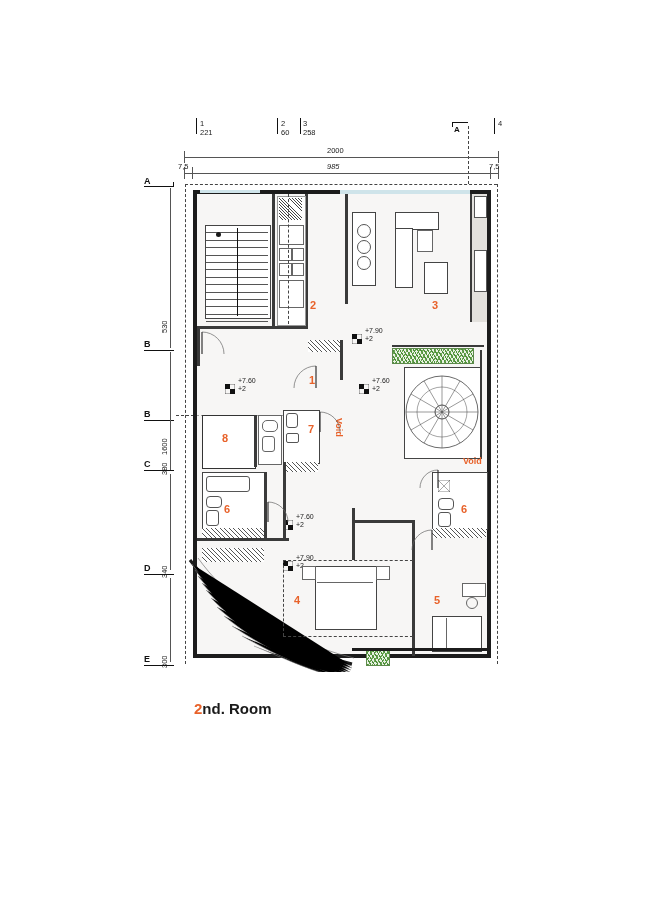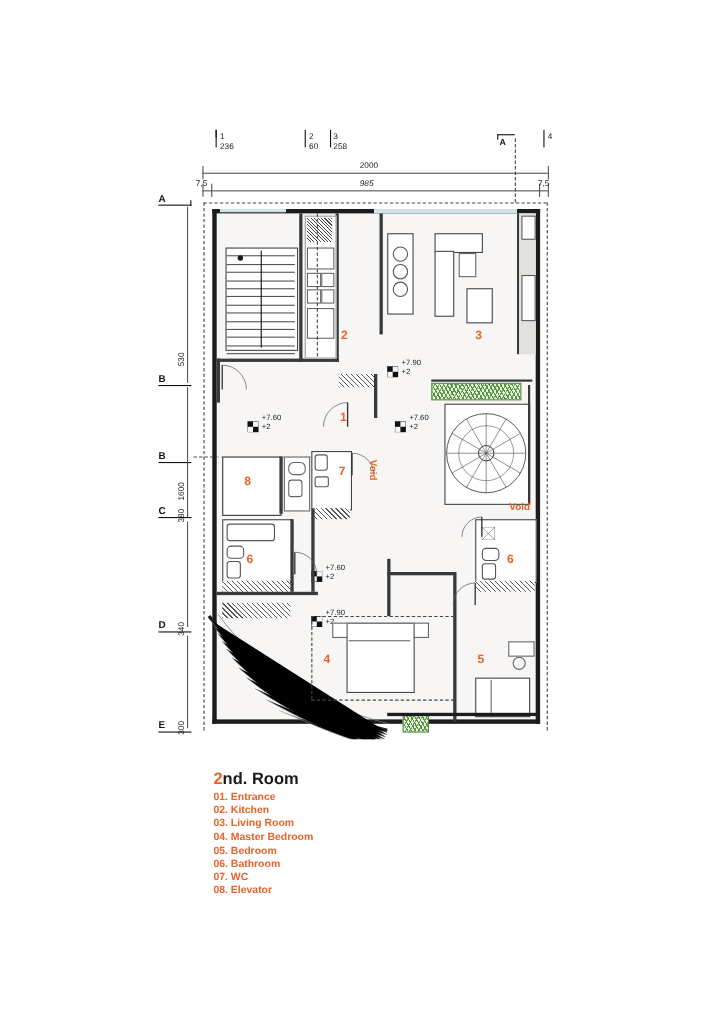--- a/index.html
+++ b/index.html
@@ -102,21 +102,21 @@
     color: #E8622A;
     white-space: nowrap;
   }
 </style>
 </head>
 <body>
 
 <div id="plan-root">
 
   <div class="abs vline" style="left:196px; top:118px; height:16px;"></div>
-  <div class="abs dim-txt" style="left:200px; top:128px;">236</div>
+  <div class="abs dim-txt" style="left:200px; top:128px;">221</div>
 
   <div class="abs vline" style="left:277px; top:118px; height:16px;"></div>
   <div class="abs dim-txt" style="left:281px; top:119px;">2</div>
   <div class="abs dim-txt" style="left:281px; top:128px;">60</div>
 
   <div class="abs vline" style="left:300px; top:118px; height:16px;"></div>
   <div class="abs dim-txt" style="left:303px; top:119px;">3</div>
   <div class="abs dim-txt" style="left:303px; top:128px;">258</div>
 
   <div class="abs vline" style="left:196px; top:118px; height:7px;"></div>
@@ -440,24 +440,14 @@
   </svg>
 
   <div class="abs dash-v" style="left:288px; top:194px; height:130px;"></div>
   <div class="abs dash-h" style="left:283px; top:560px; width:130px;"></div>
   <div class="abs dash-v" style="left:283px; top:560px; height:76px;"></div>
   <div class="abs dash-h" style="left:283px; top:636px; width:130px;"></div>
 
   <div class="abs" id="legend-title" style="left:194px; top:700px;">
     <span class="num">2</span><span>nd. Room</span>
   </div>
-  <div class="abs" style="left:194px; top:719px;">
-    <div class="legend-item">01. Entrance</div>
-    <div class="legend-item">02. Kitchen</div>
-    <div class="legend-item">03. Living Room</div>
-    <div class="legend-item">04. Master Bedroom</div>
-    <div class="legend-item">05. Bedroom</div>
-    <div class="legend-item">06. Bathroom</div>
-    <div class="legend-item">07. WC</div>
-    <div class="legend-item">08. Elevator</div>
-  </div>
 
 </div>
 
 </body></html>

